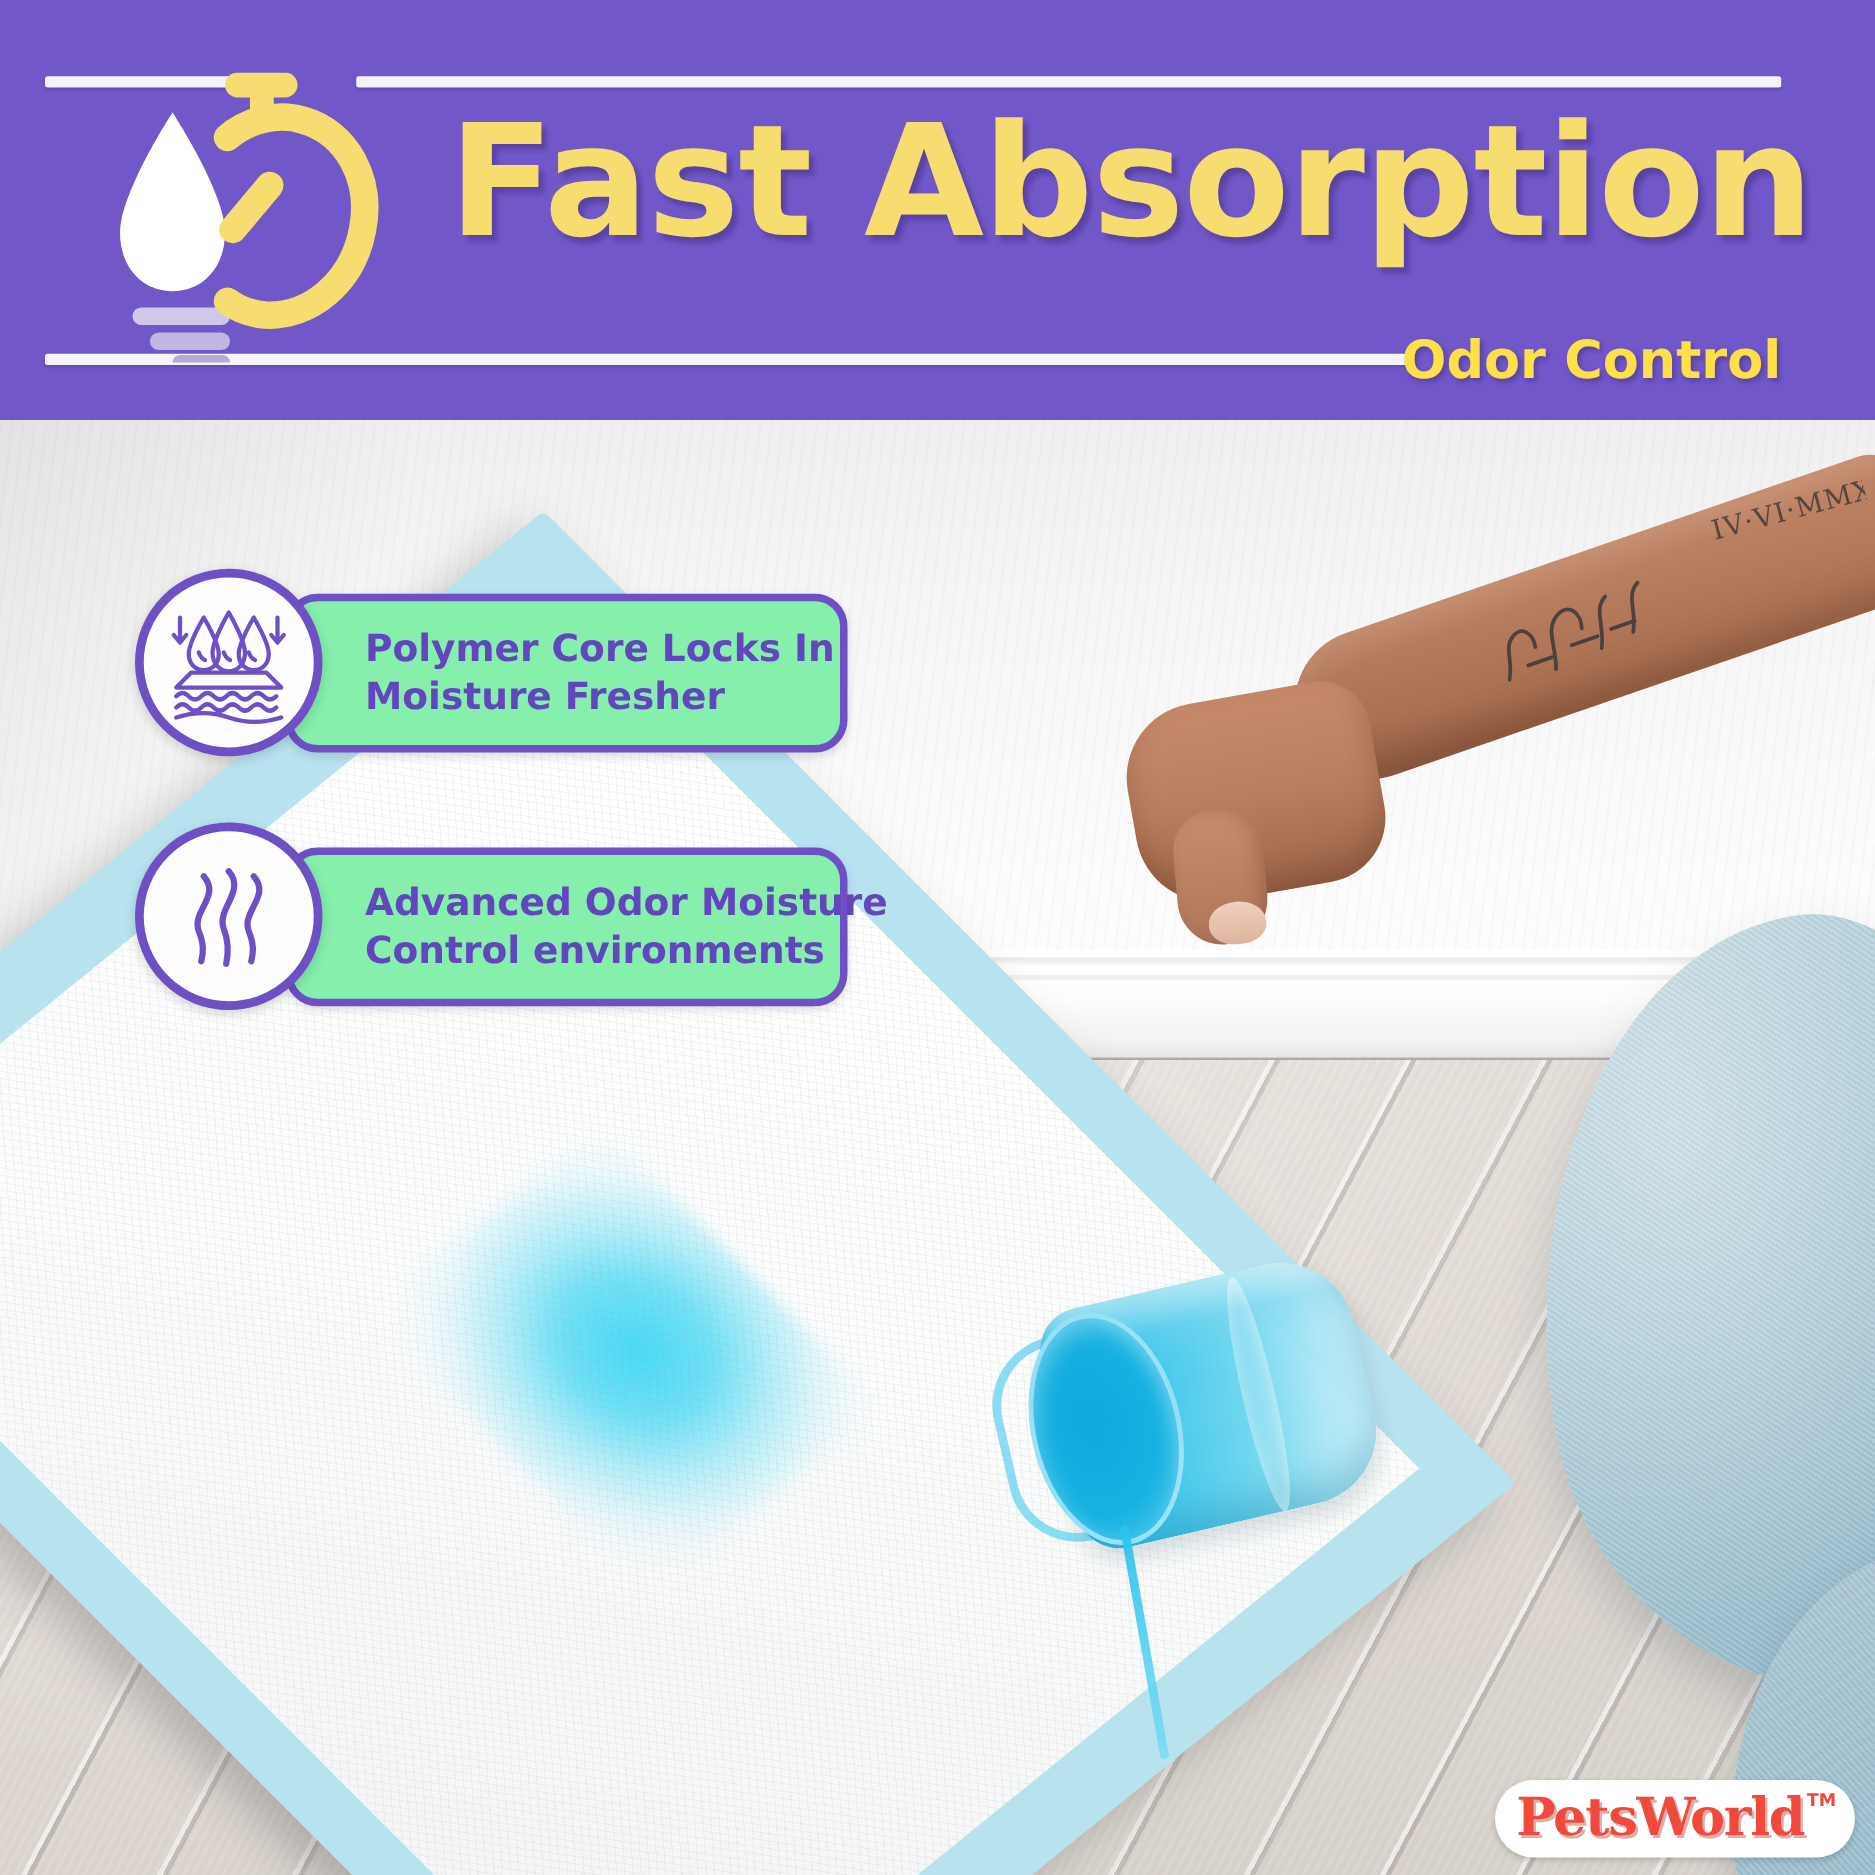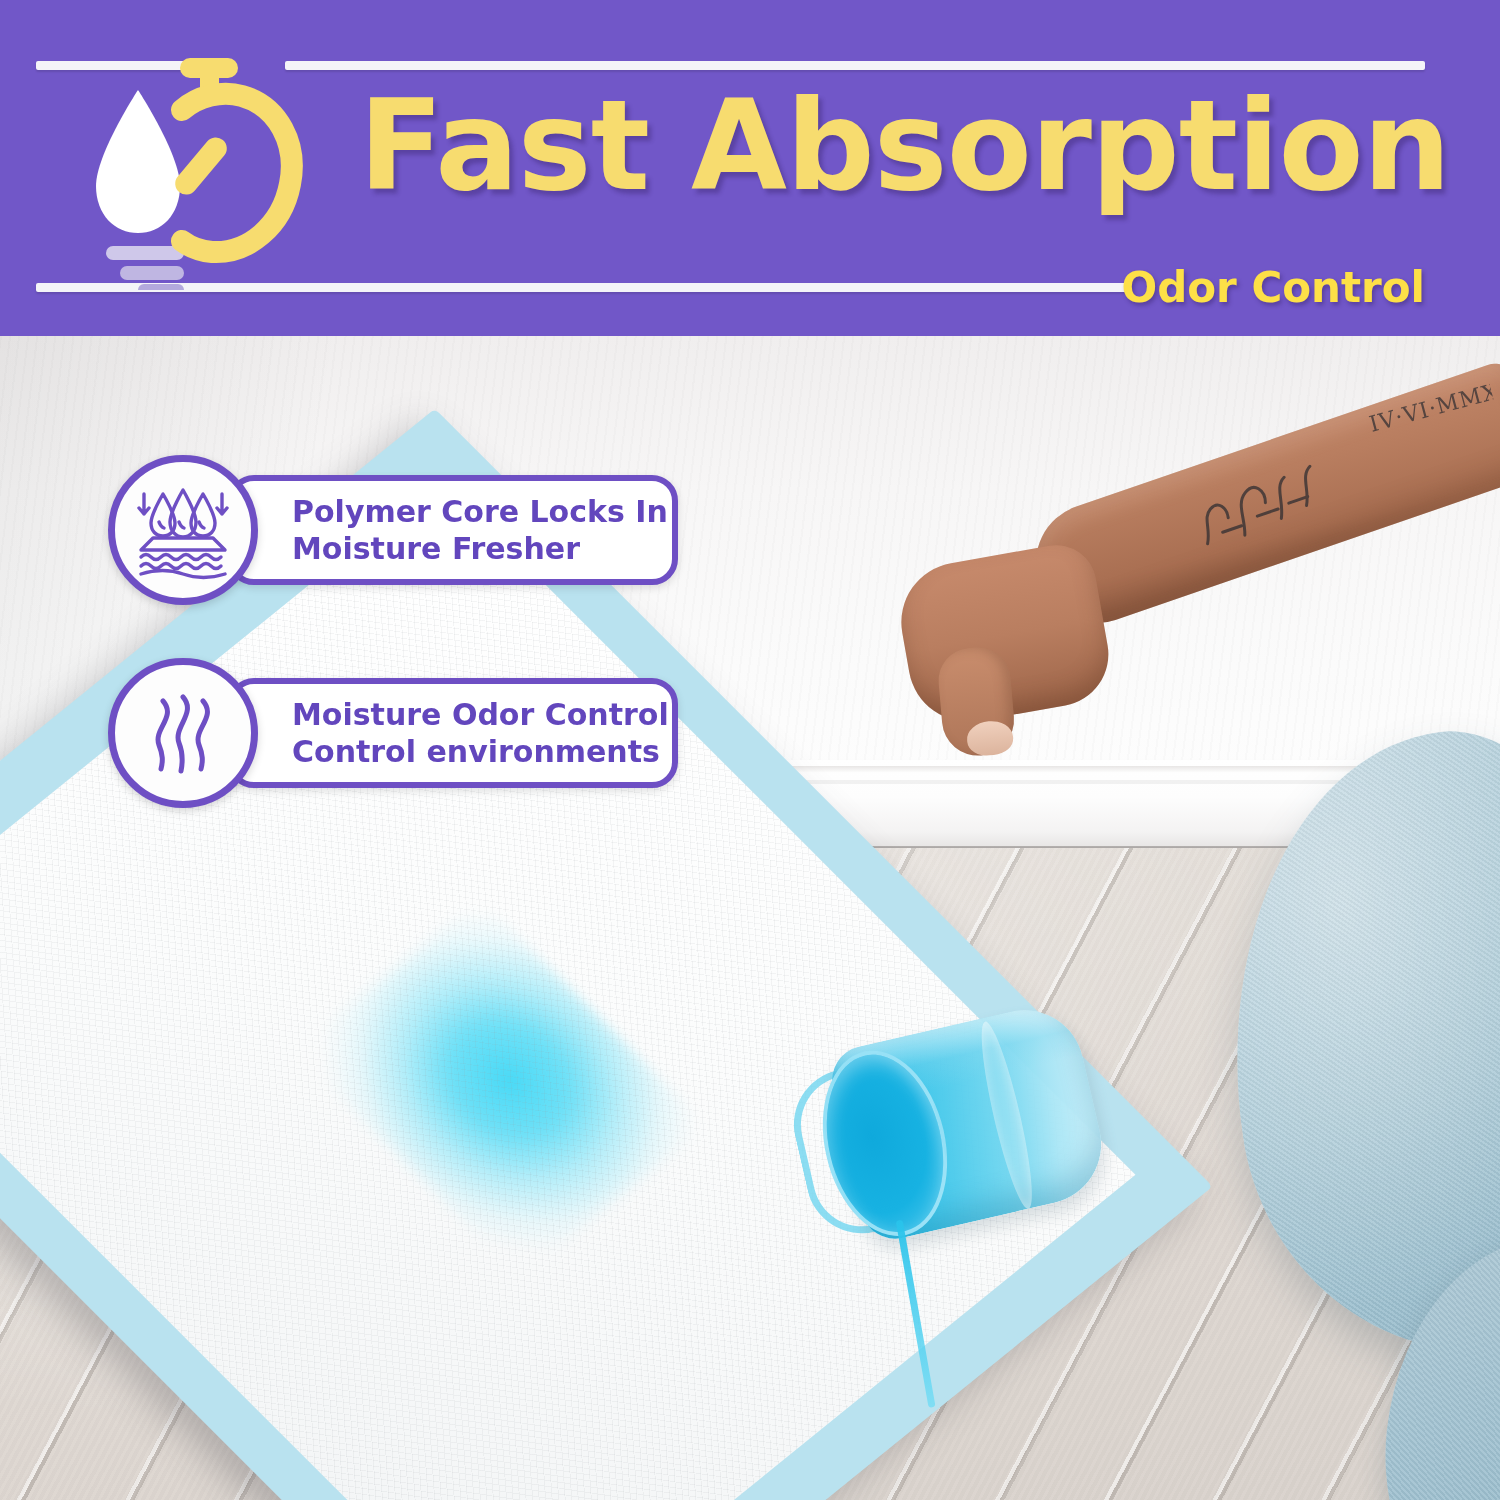--- a/index.html
+++ b/index.html
@@ -223,22 +223,22 @@
     text-shadow:2px 3px 4px rgba(40,20,80,.35);
     font-family:"DejaVu Sans",sans-serif;
   }
 
   
   .badge{position:absolute;height:150px;}
   .badge-1{left:108px;top:455px;width:570px;}
   .badge-2{left:108px;top:658px;width:570px;}
 
   .badge .pill{
-    position:absolute;left:120px;top:20px;right:0;height:110px;
-    background:#ffffff;border:6px solid #6e4fc4;border-radius:26px;
+    position:absolute;left:120px;top:20px;right:0;height:127px;
+    background:#86efac;border:6px solid #6e4fc4;border-radius:26px;
     box-shadow:0 3px 8px rgba(0,0,0,.12);
     box-sizing:border-box;
     display:flex;flex-direction:column;justify-content:center;
     padding-left:58px;
   }
   .badge .pill span{
     display:block;color:#6246bd;font-weight:700;font-size:30px;line-height:1.25;
     font-family:"DejaVu Sans",sans-serif;white-space:nowrap;
   }
   .badge .circle{
@@ -376,28 +376,32 @@
           <path d="M10 79 q5 -5 10 0 t10 0 t10 0 t10 0 t10 0 t10 0 t10 0 t10 0"></path>
           <path d="M10 88 q5 -5 10 0 t10 0 t10 0 t10 0 t10 0 t10 0 t10 0 t10 0"></path>
           <path d="M10 96 q22 -7 42 0 t42 0"></path>
         </g>
       </svg>
     </div>
   </div>
 
   <div class="badge badge-2">
     <div class="pill">
-      <span>Moisture Odor Control</span>
+      <span>Advanced Odor Moisture</span>
       <span>Control environments</span>
     </div>
     <div class="circle">
       <svg width="100" height="100" viewBox="0 0 100 100">
         <g fill="none" stroke="#6e4fc4" stroke-width="5" stroke-linecap="round">
           <path d="M30 18 C44 34 20 46 26 62 C30 72 30 78 28 86"></path>
           <path d="M50 14 C64 30 40 44 46 60 C50 70 50 78 48 88"></path>
           <path d="M70 18 C84 34 60 46 66 62 C70 72 70 78 68 86"></path>
         </g>
       </svg>
     </div>
   </div>
 
+  <div class="logo">
+    <span class="txt">PetsWorld</span>
+    <span class="tm">TM</span>
+  </div>
 
 </div>
 
 </body></html>

